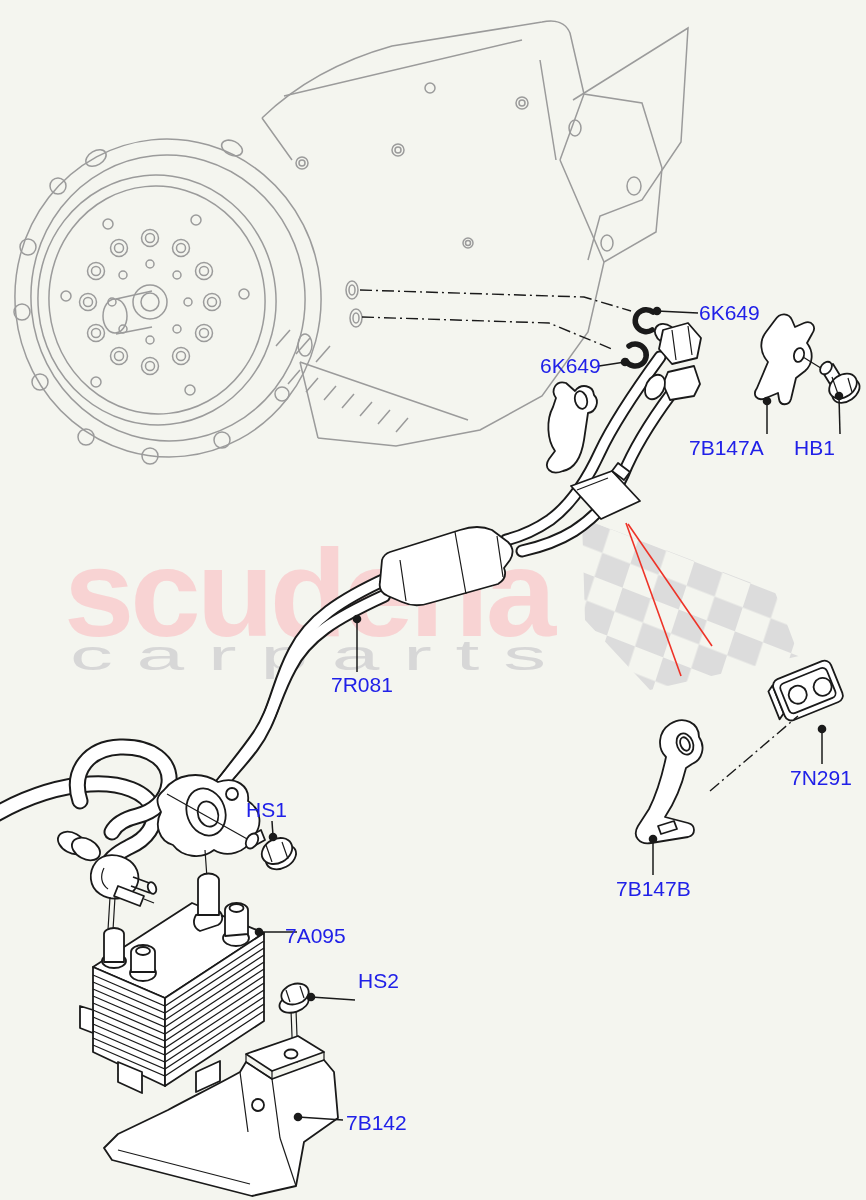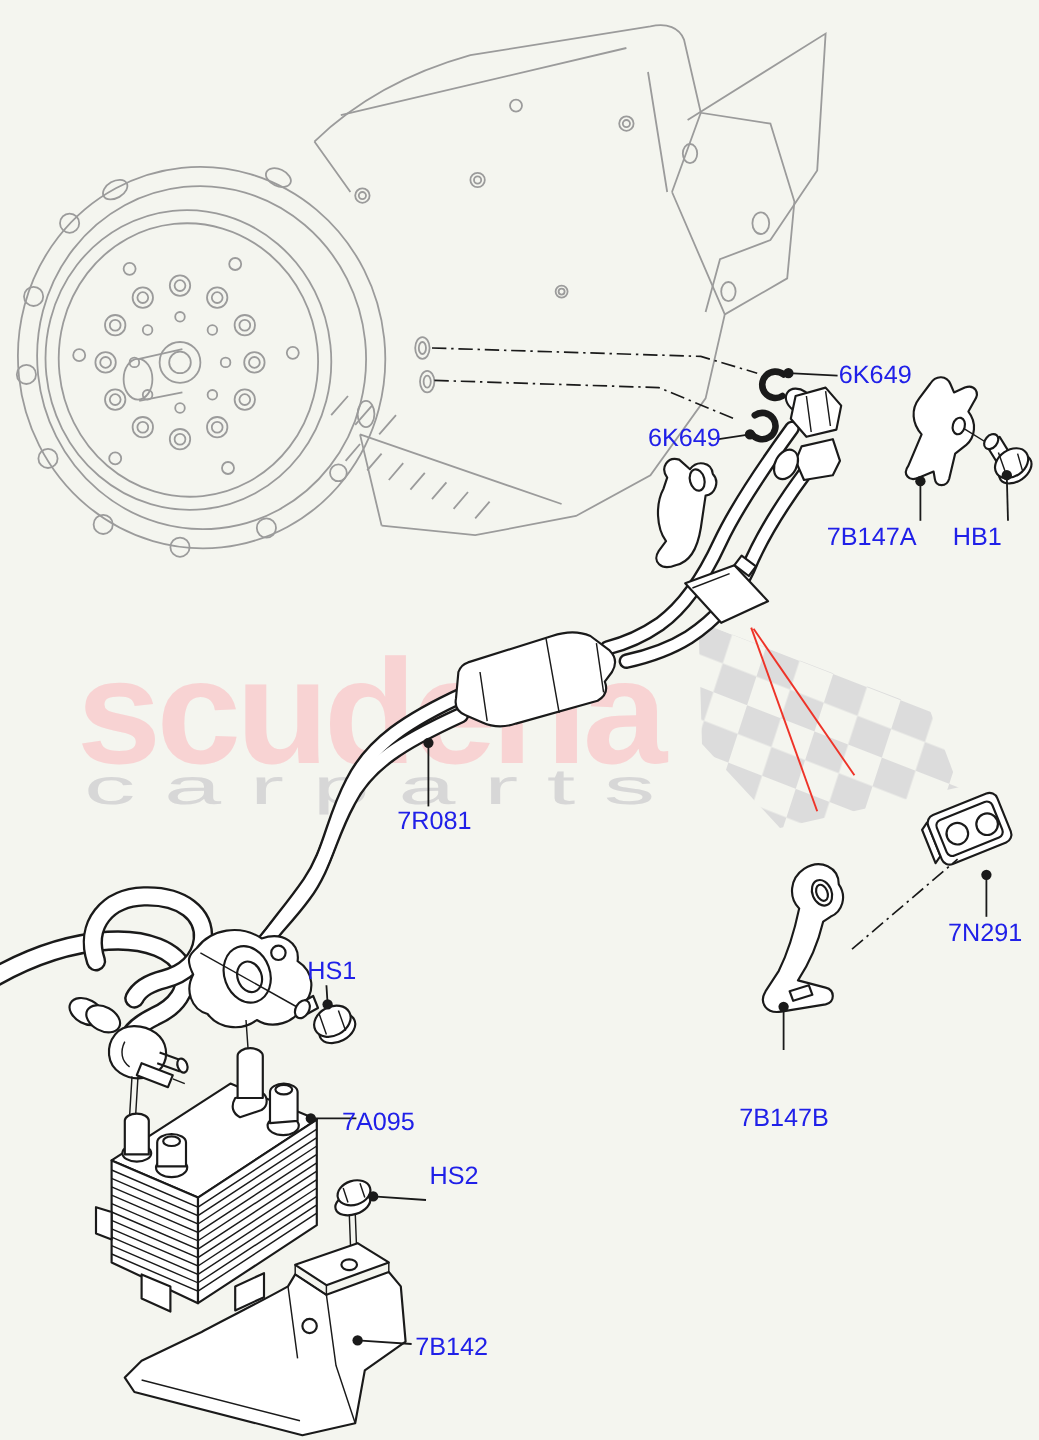--- a/index.html
+++ b/index.html
@@ -300,18 +300,18 @@
     <circle class="dot" cx="298" cy="1117" r="4.3"></circle>
   </g>
 </svg>
 
   <div class="part-label" style="left:699px;top:302px">6K649</div>
   <div class="part-label" style="left:540px;top:355px">6K649</div>
   <div class="part-label" style="left:689px;top:437px">7B147A</div>
   <div class="part-label" style="left:794px;top:437px">HB1</div>
   <div class="part-label" style="left:331px;top:674px">7R081</div>
   <div class="part-label" style="left:790px;top:767px">7N291</div>
-  <div class="part-label" style="left:616px;top:921px">7B147B</div>
-  <div class="part-label" style="left:256px;top:799px">HS1</div>
+  <div class="part-label" style="left:616px;top:878px">7B147B</div>
+  <div class="part-label" style="left:246px;top:799px">HS1</div>
   <div class="part-label" style="left:285px;top:925px">7A095</div>
   <div class="part-label" style="left:358px;top:970px">HS2</div>
   <div class="part-label" style="left:346px;top:1112px">7B142</div>
 </div>
 
 </body></html>

